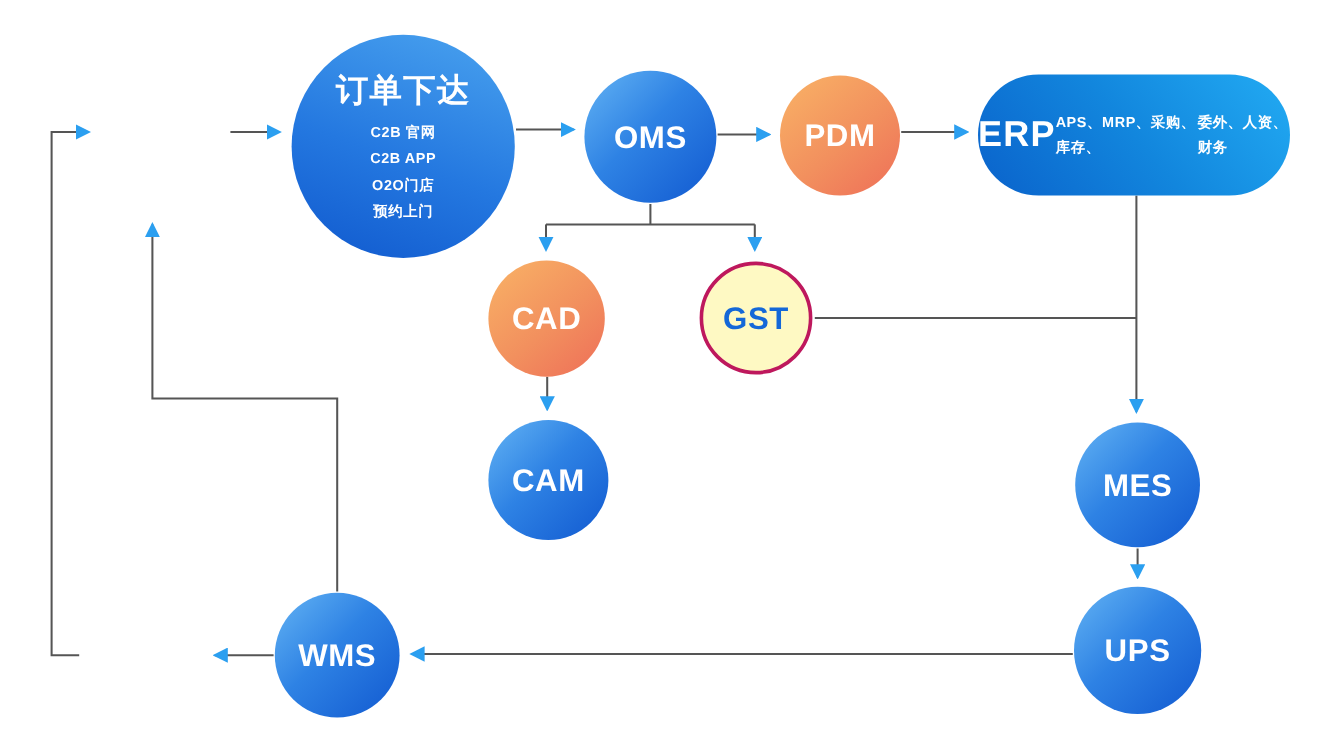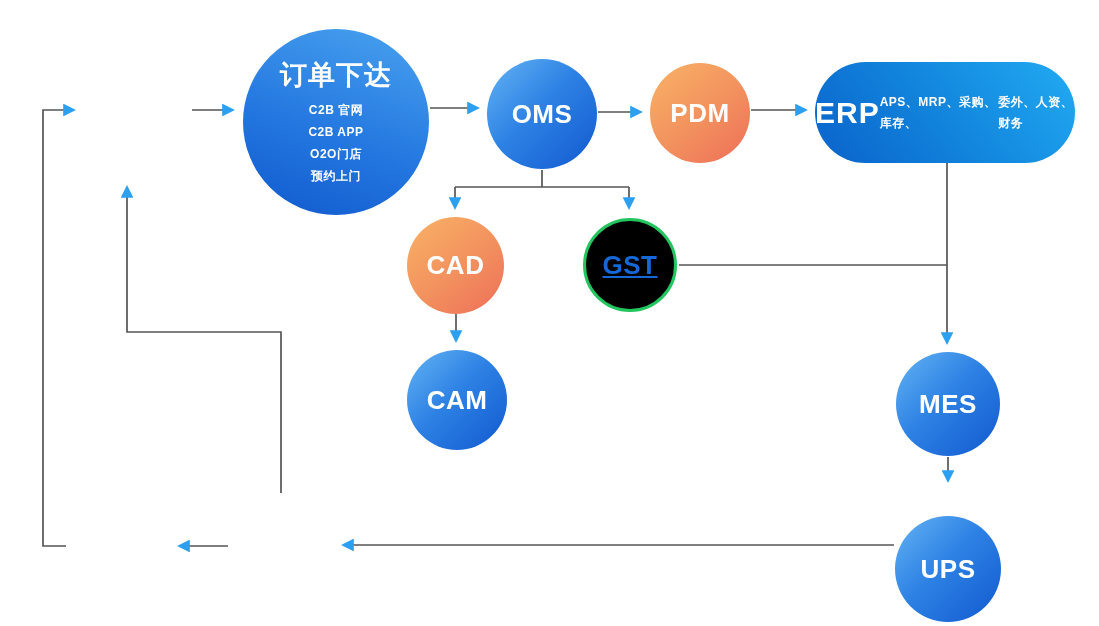--- a/index.html
+++ b/index.html
@@ -46,24 +46,23 @@
     justify-content: center;
     border-radius: 52px;
     color: #ffffff;
     font-weight: 700;
     z-index: 2;
     background: linear-gradient(230deg, #22abf3 0%, #1286dd 50%, #0a62cb 100%);
   }
   .erp-pill .title { font-size: 30px; line-height: 32px; letter-spacing: 1px; }
   .erp-pill .sub { font-size: 12px; line-height: 21px; letter-spacing: 0.5px; }
   .gst-circle {
-    background: #000000;
-    border: 3px solid #22c55e;
+    background: #fef9c3;
+    border: 3px solid #be185d;
     color: #1468d8;
-    text-decoration: underline;
   }
   .gst-circle .lbl { font-size: 26px; }
   .customer {
     position: absolute;
     left: 78px; top: 50px;
     width: 112px;
     display: flex;
     flex-direction: column;
     align-items: center;
     z-index: 2;
@@ -138,19 +137,22 @@
   </div>
 
   <div class="node blue" style="left:407px; top:350px; width:100px; height:100px;">
     <span class="lbl">CAM</span>
   </div>
 
   <div class="node blue" style="left:896px; top:352px; width:104px; height:104px;">
     <span class="lbl">MES</span>
   </div>
 
-  <div class="node blue" style="left:895px; top:516px; width:106px; height:106px;">
+  <div class="node blue" style="left:895px; top:489px; width:106px; height:106px;">
     <span class="lbl">UPS</span>
   </div>
 
+  <div class="node blue" style="left:229px; top:494px; width:104px; height:104px;">
+    <span class="lbl">WMS</span>
+  </div>
 
 
 </div>
 
 </body></html>

